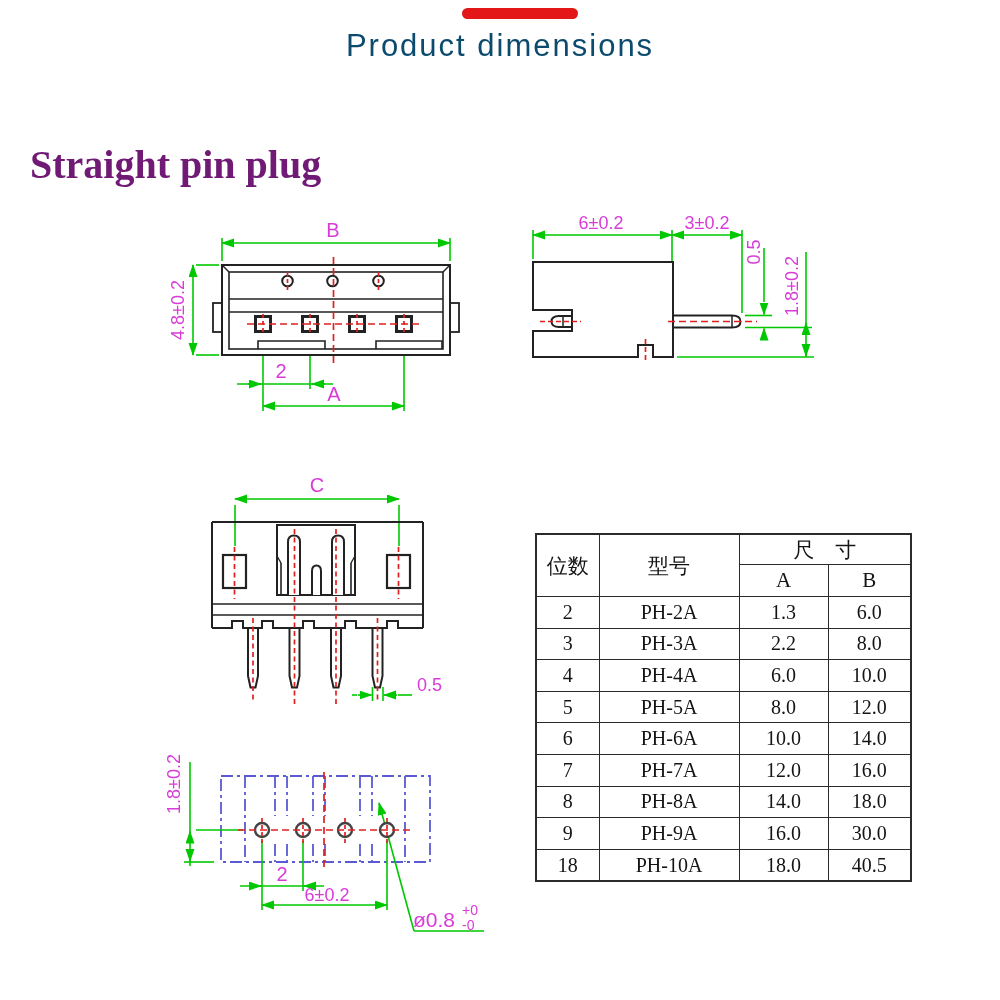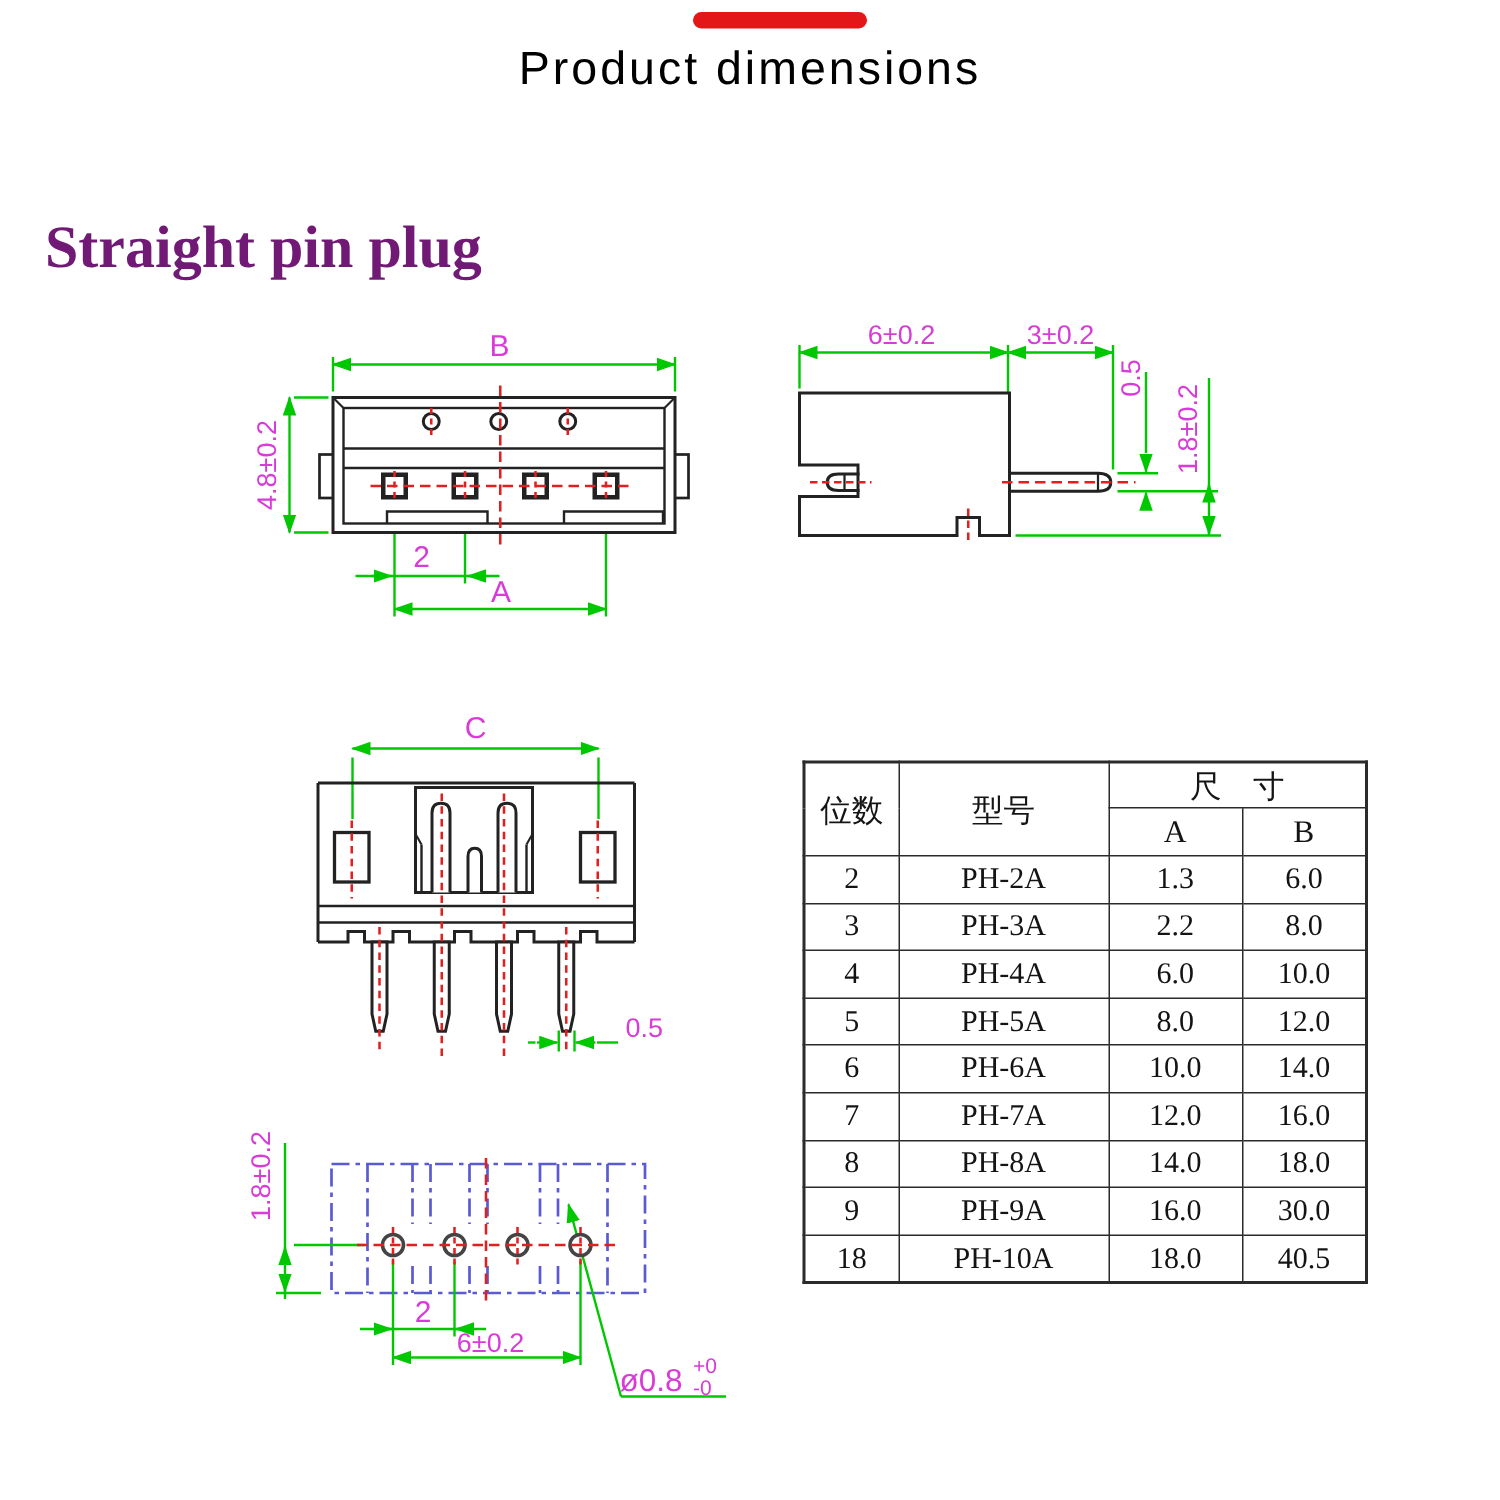--- a/index.html
+++ b/index.html
@@ -1,28 +1,28 @@
 <!DOCTYPE html>
 <html><head>
 <meta charset="utf-8">
 <style>
   html,body{margin:0;padding:0;background:#fff;}
   #page{position:relative;width:1000px;height:1000px;background:#ffffff;overflow:hidden;
         font-family:"Liberation Sans",sans-serif;}
   .accent-bar{position:absolute;left:462px;top:8px;width:116px;height:11px;border-radius:6px;background:#e31717;}
   .page-title{position:absolute;left:0;top:28px;width:1000px;text-align:center;
-      font-size:31px;font-weight:400;letter-spacing:2px;color:#000000;}
+      font-size:31px;font-weight:400;letter-spacing:2px;color:#0c4a6e;}
   .section-title{position:absolute;left:30px;top:141px;
       font-family:"Liberation Serif",serif;font-weight:700;font-size:40px;color:#701a75;}
   svg{position:absolute;left:0;top:0;}
   svg text{font-family:"Liberation Sans",sans-serif;fill:#d83bd8;}
   .dim{font-size:18px;}
   .dimbig{font-size:20px;}
   
-  .spec-table{position:absolute;left:535px;top:507px;border-collapse:collapse;table-layout:fixed;
+  .spec-table{position:absolute;left:535px;top:533px;border-collapse:collapse;table-layout:fixed;
       font-family:"Liberation Serif",serif;color:#141414;border:2px solid #2b2b2b;}
   .spec-table th,.spec-table td{border:1.5px solid #2b2b2b;text-align:center;vertical-align:middle;
       padding:0;font-size:20px;font-weight:400;}
   .spec-table thead th{font-size:21px;}
   .size-head{white-space:pre;}
   .spec-table tbody td{height:30.6px;}
 </style>
 </head>
 <body>
 

